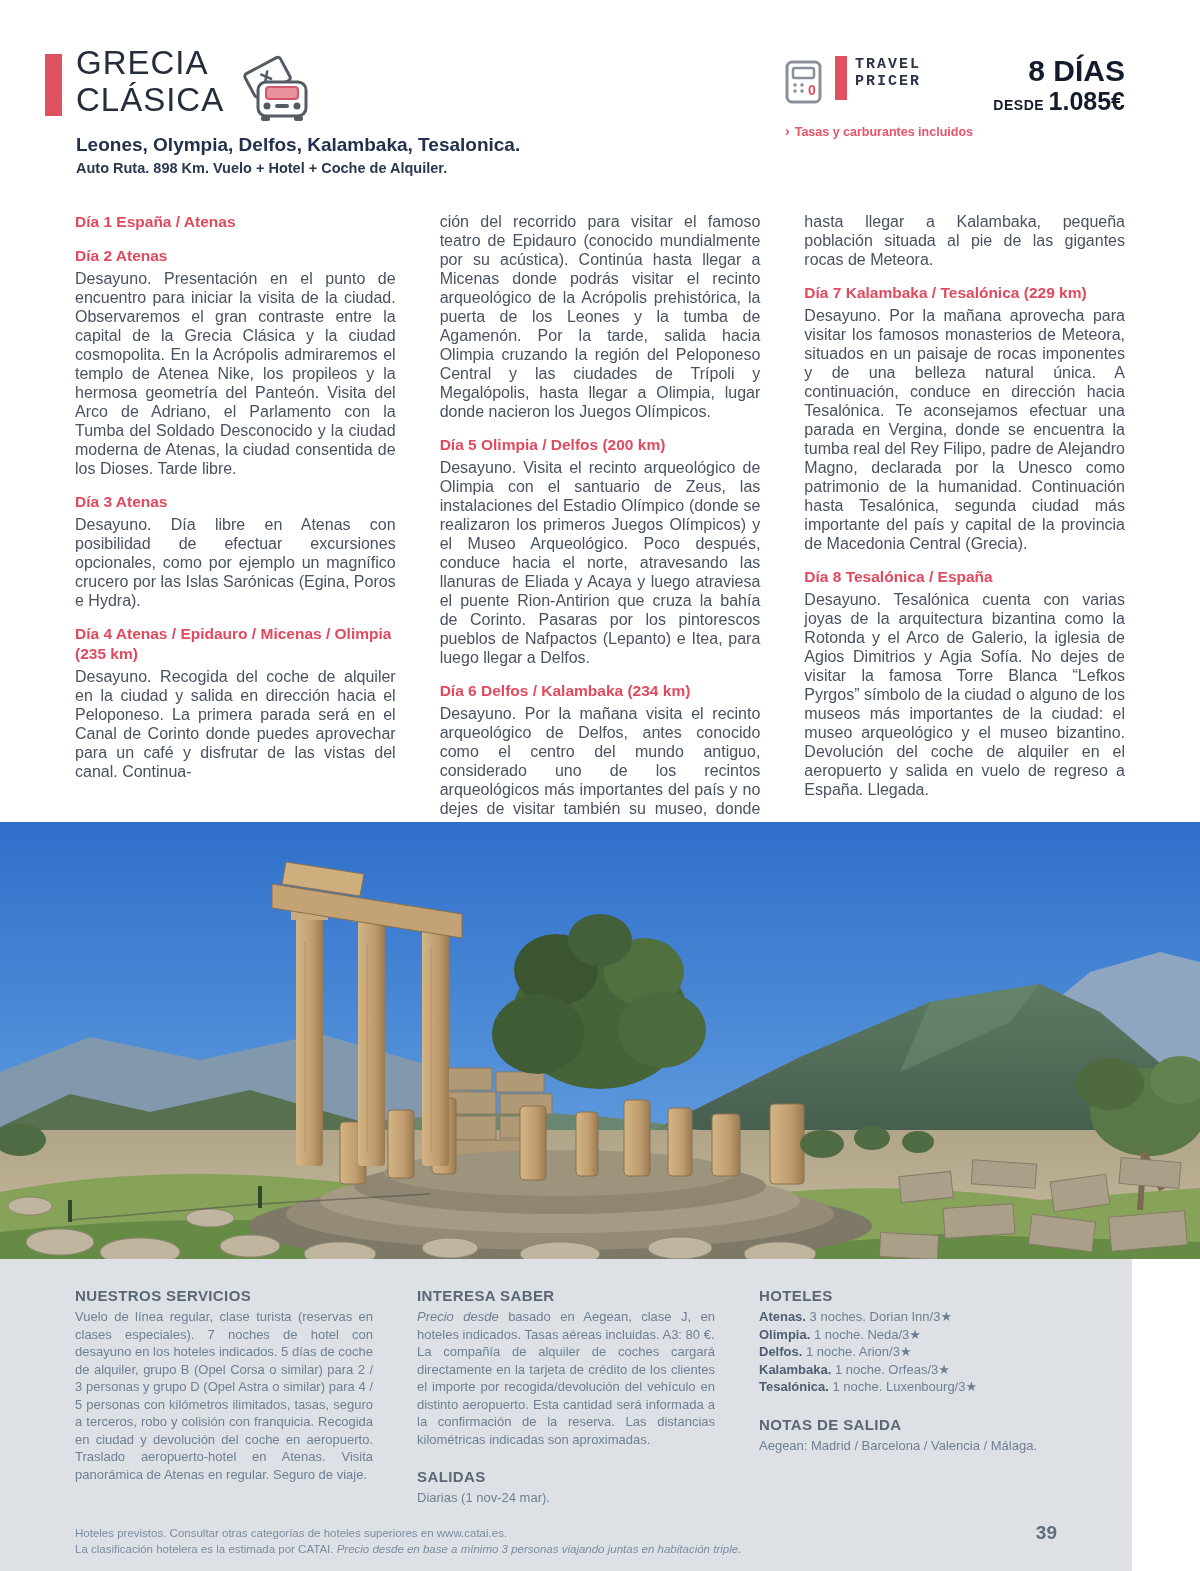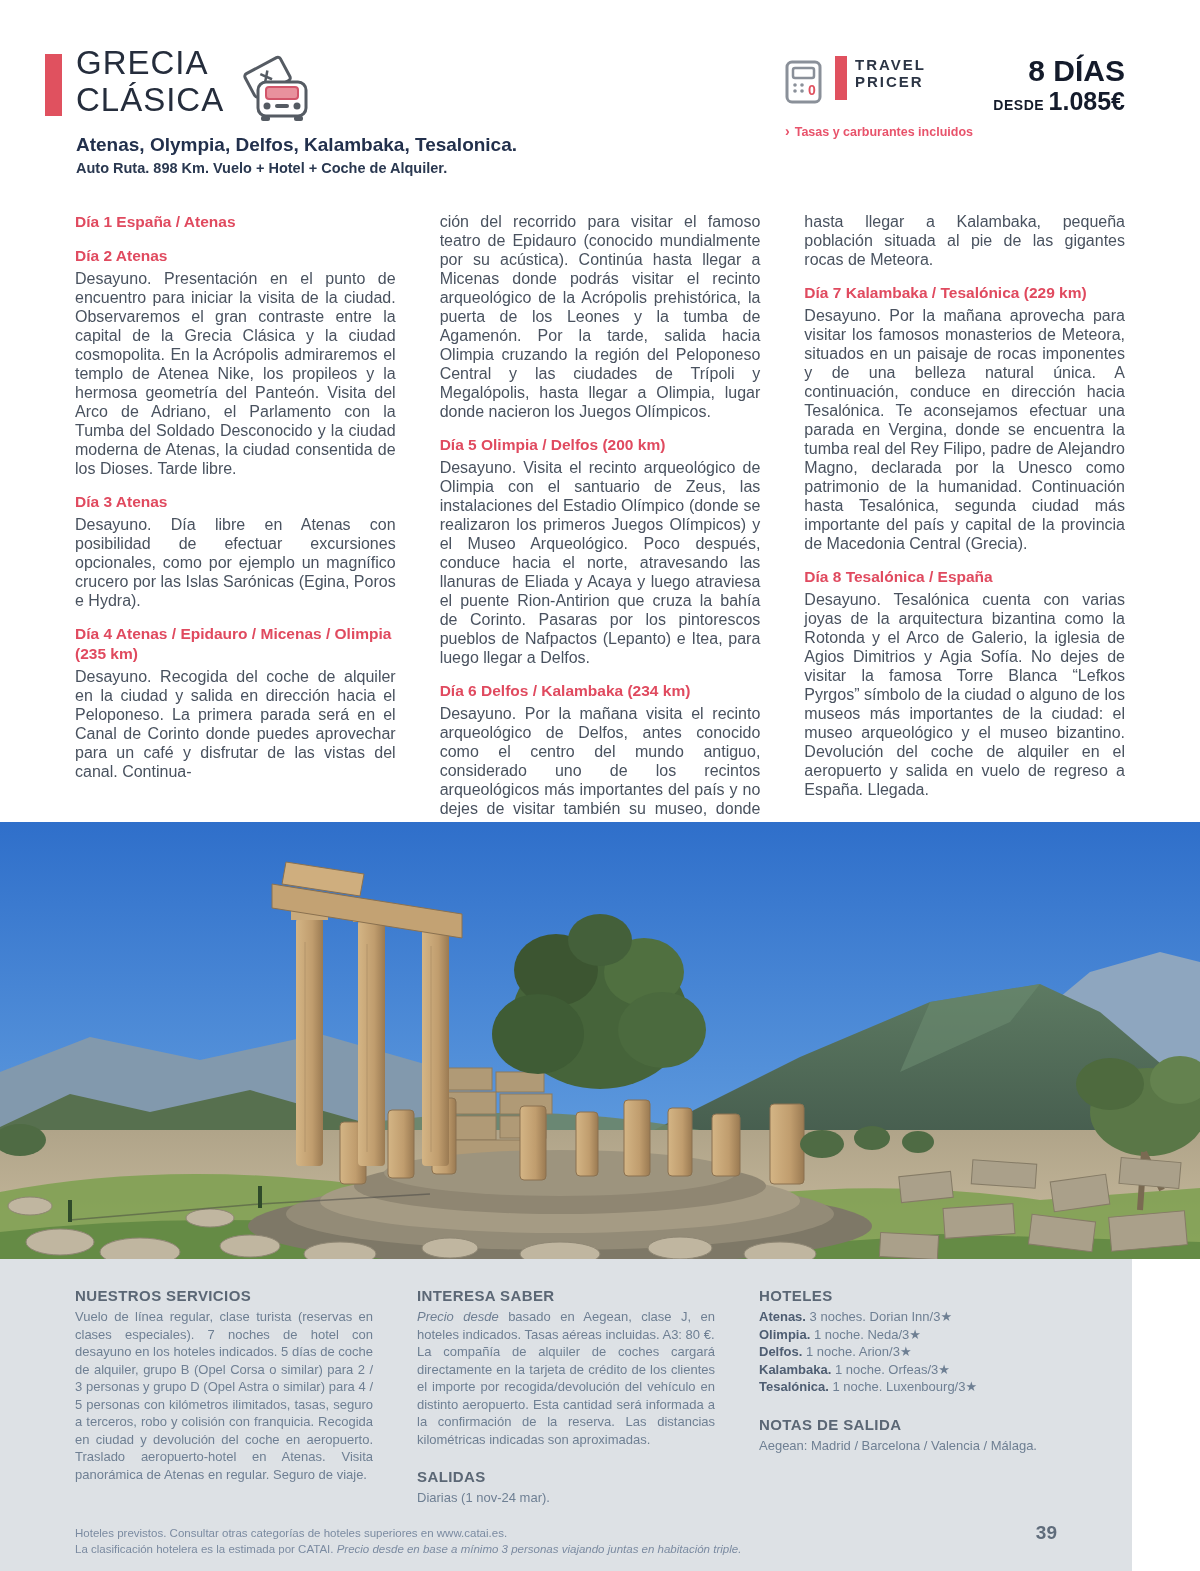--- a/index.html
+++ b/index.html
@@ -10,21 +10,21 @@
   .accent-bar{position:absolute;left:45px;top:54px;width:17px;height:62px;background:#e0515f;}
   .page-title{position:absolute;left:76px;top:44px;margin:0;font-size:33px;line-height:37px;
         font-weight:400;letter-spacing:1px;color:#252d3c;}
   .page-title span{display:block;}
   .car-icon{position:absolute;left:230px;top:52px;}
   .hdr-right{position:absolute;right:75px;top:56px;width:340px;}
   .tp-row{display:flex;align-items:flex-start;}
   .calc-icon{margin-top:2px;}
   .tp-bar{width:12px;height:44px;background:#e0515f;margin-left:12px;}
   .tp-text{margin-left:8px;font-weight:700;font-size:15px;line-height:17px;letter-spacing:2px;color:#2c3545;}
-  .tp-text span{display:block;}
+  .tp-text span{display:block;font-family:Liberation Mono, monospace;}
   .days-price{margin-left:auto;text-align:right;}
   .days{font-size:30px;font-weight:700;color:#141b2b;line-height:30px;}
   .price-line{font-weight:700;color:#141b2b;margin-top:1px;}
   .desde{font-size:14px;letter-spacing:.5px;}
   .price{font-size:25px;}
   .tax-note{text-align:left;margin-top:7px;font-size:12.5px;font-weight:700;color:#e8536b;}
   .tax-note .arrow{margin-right:5px;font-size:14px;}
 
   
   .subtitle{position:absolute;left:76px;top:134px;}
@@ -107,21 +107,21 @@
           <span class="price">1.085€</span>
         </div>
       </div>
     </div>
     <div class="tax-note">
       <span class="arrow">›</span><span>Tasas y carburantes incluidos</span>
     </div>
   </div>
 
   <div class="subtitle">
-    <div class="route">Atenas, Olympia, Delfos, Kalambaka, Tesalonica.</div>
+    <div class="route">Leones, Olympia, Delfos, Kalambaka, Tesalonica.</div>
     <div class="route-detail">Auto Ruta. 898 Km. Vuelo + Hotel + Coche de Alquiler.</div>
   </div>
 
   <div class="itinerary">
     <div class="col">
       <h3>Día 1 España / Atenas</h3>
       <h3>Día 2 Atenas</h3>
       <p>Desayuno. Presentación en el punto de encuentro para iniciar la visita de la ciudad. Observaremos el gran contraste entre la capital de la Grecia Clásica y la ciudad cosmopolita. En la Acrópolis admiraremos el templo de Atenea Nike, los propileos y la hermosa geometría del Panteón. Visita del Arco de Adriano, el Parlamento con la Tumba del Soldado Desconocido y la ciudad moderna de Atenas, la ciudad consentida de los Dioses. Tarde libre.</p>
       <h3>Día 3 Atenas</h3>
       <p>Desayuno. Día libre en Atenas con posibilidad de efectuar excursiones opcionales, como por ejemplo un magnífico crucero por las Islas Sarónicas (Egina, Poros e Hydra).</p>

